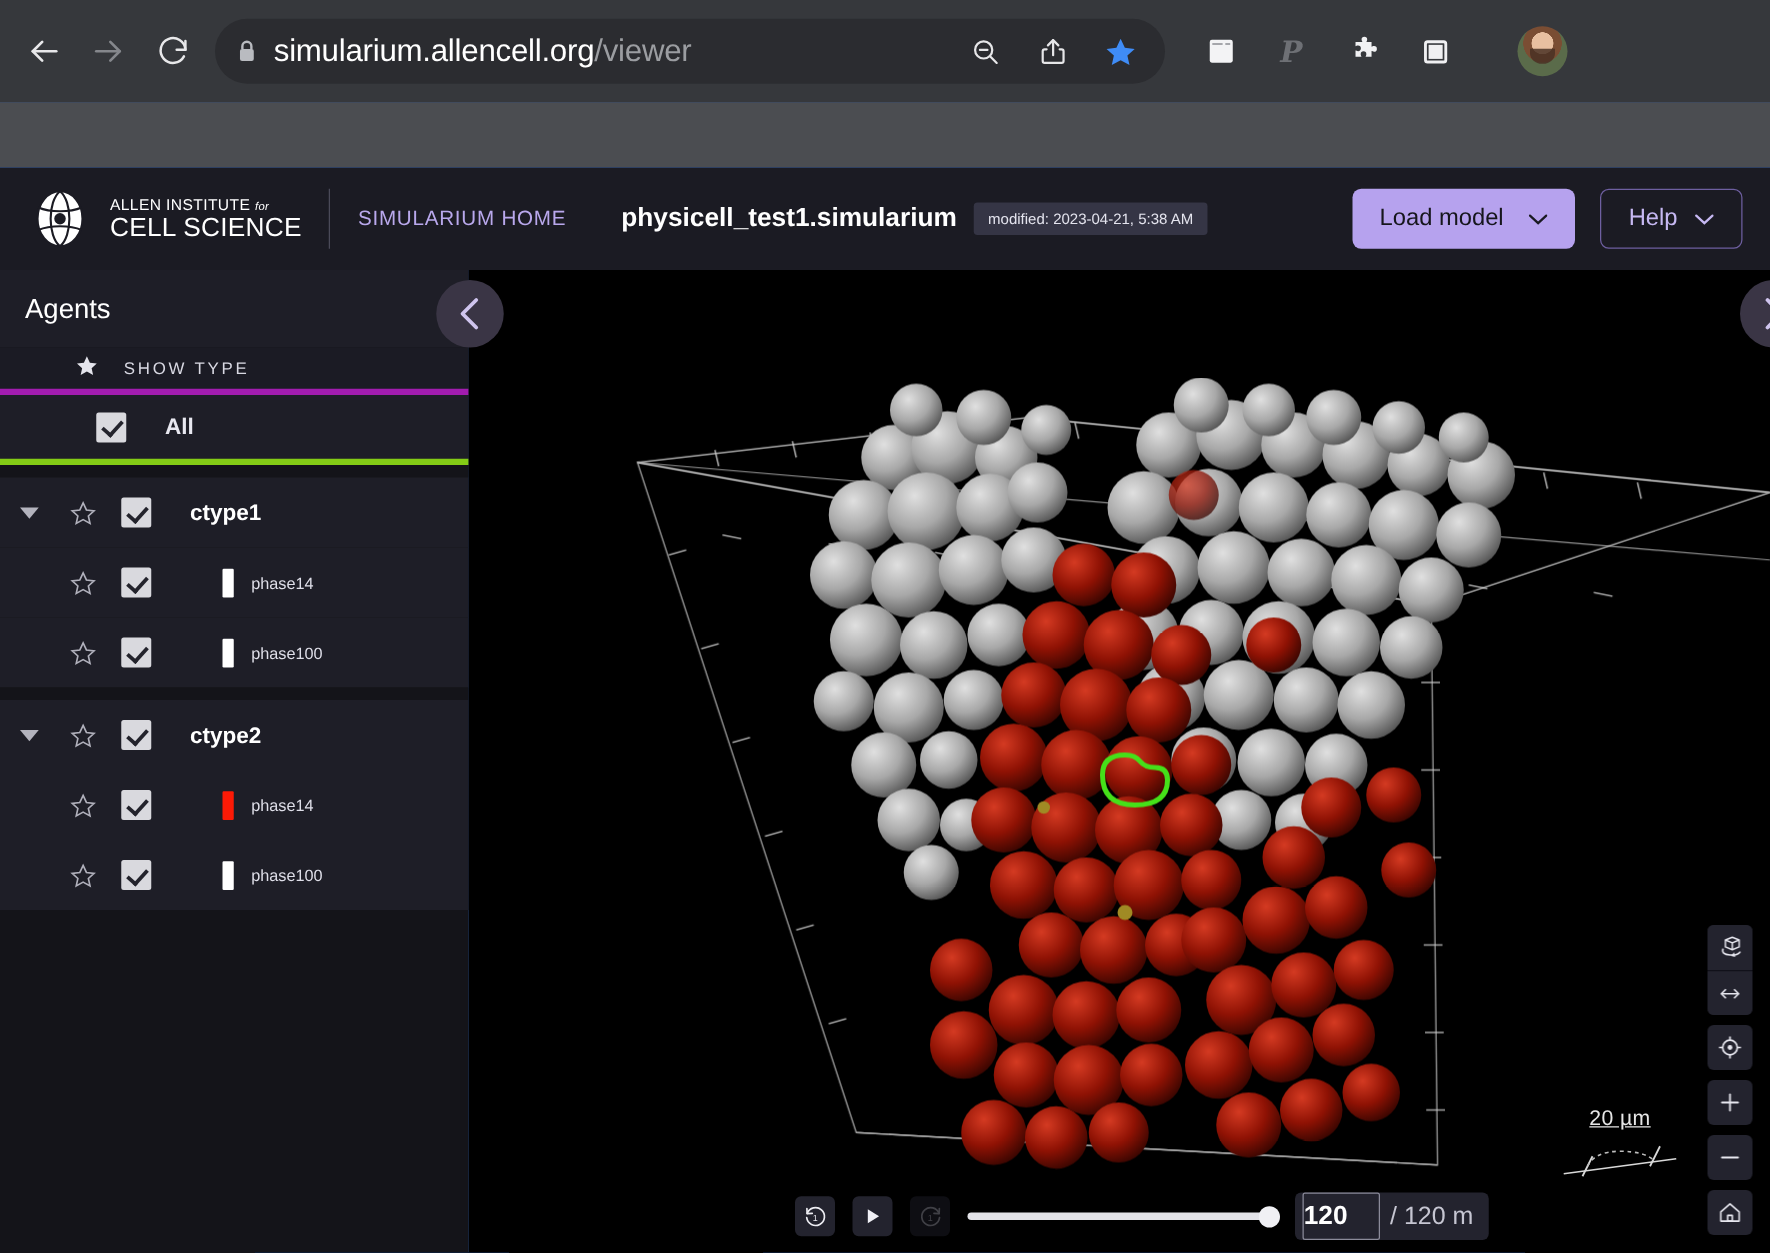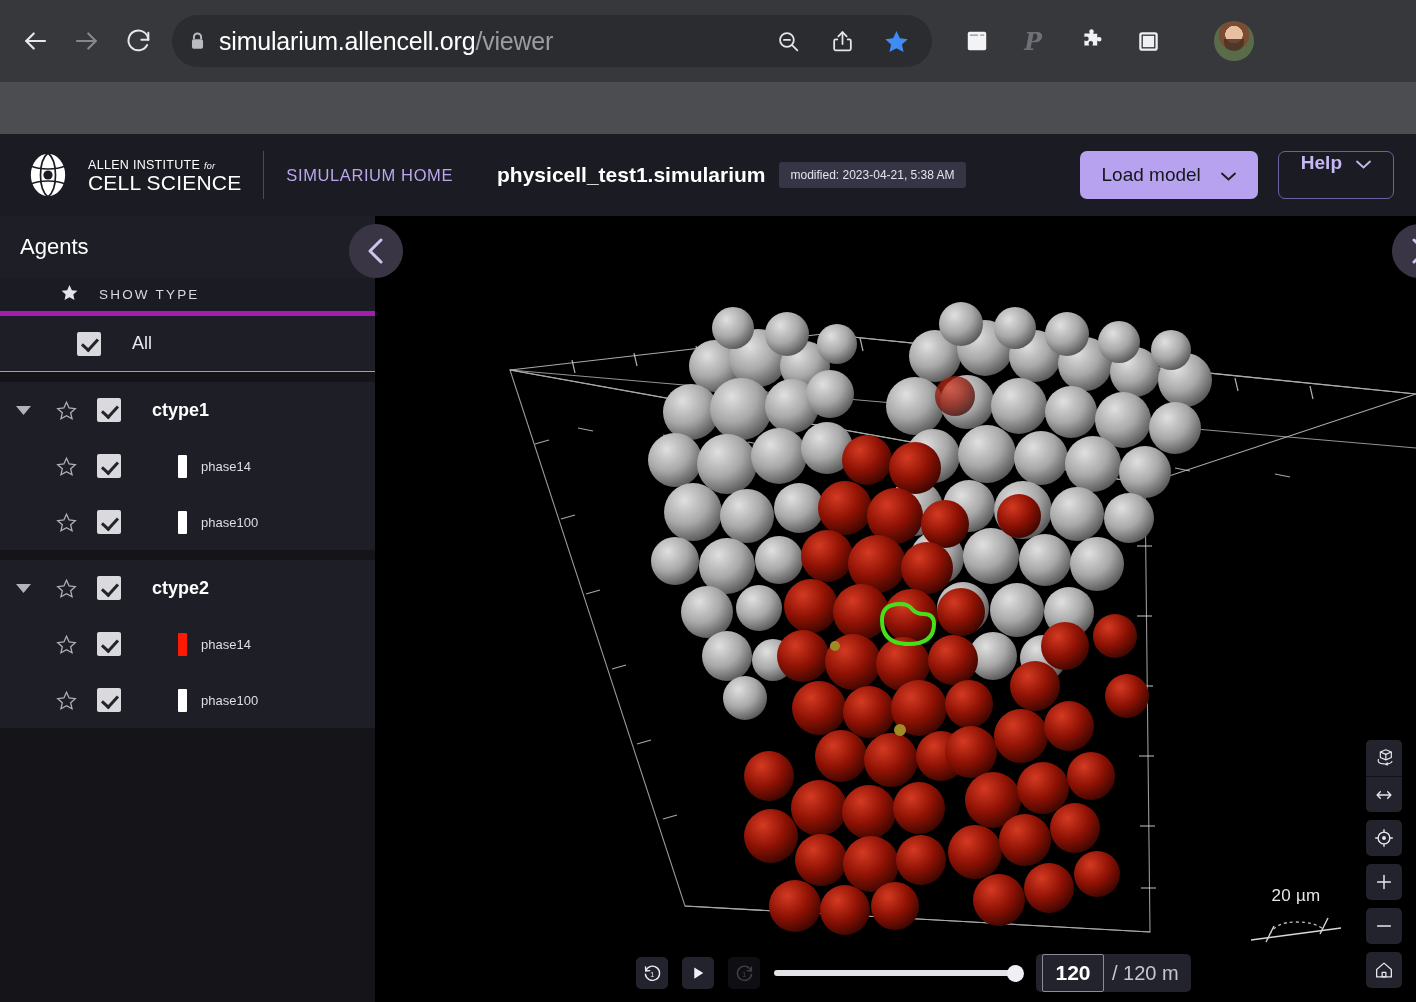--- a/index.html
+++ b/index.html
@@ -69,42 +69,42 @@
   }
   .hdr-right { margin-left: auto; display: flex; align-items: center; gap: 20px; }
   .btn-load {
     background: #b6a2ee; color: #16161c; font-size: 19px; border: none;
     padding: 0 22px; height: 48px; border-radius: 7px; cursor: pointer;
     display: flex; align-items: center; gap: 20px; font-family: inherit;
   }
   .btn-help {
     background: transparent; color: #c6b8f2; font-size: 19px; border: 1.5px solid #6e5fa0;
     padding: 0 22px; height: 48px; border-radius: 7px; cursor: pointer;
-    display: flex; align-items: flex-start; gap: 14px; font-family: inherit; font-weight: bold;
+    display: flex; align-items: center; gap: 14px; font-family: inherit;
   }
   .caret { display: inline-block; }
 
   
   .sidebar {
     position: absolute; top: 216px; left: 0; width: 375px; height: 786px;
     background: #141419; overflow: hidden;
   }
   .sidebar-title {
     height: 62px; display: flex; align-items: center; padding-left: 20px;
     font-size: 22px; color: #ffffff; background: #1e1e27;
   }
   .show-type-row {
     height: 38px; display: flex; align-items: center; background: #1b1b24;
     border-bottom: 5px solid #a21caf;
   }
   .star-filled { margin-left: 60px; margin-right: 20px; }
   .show-type-label { font-size: 13.5px; color: #d8d8e2; letter-spacing: 2.2px; }
 
   .agent-row { display: flex; align-items: center; height: 56px; background: #1e1e27; }
-  .agent-row.all { border-bottom: 1px solid #84cc16; }
+  .agent-row.all { border-bottom: 5px solid #84cc16; font-weight: bold; }
   .group-sep { height: 10px; background: #141419; }
 
   .col-caret { width: 46px; display: flex; align-items: center; justify-content: center; cursor: pointer; flex:0 0 auto;}
   .col-star  { width: 40px; display: flex; align-items: center; justify-content: center; cursor: pointer; flex:0 0 auto;}
   .col-check { width: 46px; display: flex; align-items: center; justify-content: center; flex:0 0 auto;}
   .spacer-46 { width: 46px; flex:0 0 auto; }
   .spacer-20 { width: 20px; flex:0 0 auto; }
 
   .checkbox {
     width: 24px; height: 24px; background: #d9d9de; border-radius: 2px;
@@ -131,21 +131,21 @@
   }
 
   
   .viewport {
     position: absolute; top: 216px; left: 375px; width: 1041px; height: 786px;
     background: #000000; overflow: hidden;
   }
   .viewport svg.scene { position: absolute; top: 0; left: 0; }
 
   .scalebar { position: absolute; right: 72px; bottom: 48px; text-align: center; }
-  .scalebar-label { font-size: 17px; color: #e6e6e6; margin-bottom: 6px; letter-spacing: .3px; }
+  .scalebar-label { font-size: 17px; color: #e6e6e6; margin-bottom: 6px; letter-spacing: .3px; text-decoration: underline; }
 
   .view-controls {
     position: absolute; right: 14px; bottom: 14px; display: flex; flex-direction: column; gap: 8px;
   }
   .vc-group { display: flex; flex-direction: column; background: #23232e; border-radius: 5px; overflow: hidden; }
   .vc-btn {
     width: 36px; height: 36px; background: #23232e; display: flex; align-items: center;
     justify-content: center; cursor: pointer; border: none;
   }
   .vc-group .vc-btn + .vc-btn { border-top: 1px solid #11111a; }
@@ -162,21 +162,21 @@
   .slider { position: relative; width: 248px; height: 24px; display: flex; align-items: center; cursor: pointer; }
   .slider-track { width: 100%; height: 6px; background: #e3e3e8; border-radius: 3px; }
   .slider-thumb {
     position: absolute; right: -2px; width: 17px; height: 17px; border-radius: 50%; background: #f0f0f4;
   }
   .time-box {
     display: flex; align-items: center; background: #23232e; border-radius: 5px; height: 38px; padding: 0 12px 0 6px; gap: 8px;
   }
   .time-input {
     background: #23232e; border: 1.5px solid #8b8b9a; color: #ffffff; font-size: 21px;
-    font-weight: bold; width: 62px; height: 38px; text-align: center; font-family: inherit;
+    font-weight: bold; width: 62px; height: 38px; text-align: left; font-family: inherit;
     border-radius: 2px; padding: 0;
   }
   .time-total { font-size: 20px; color: #c6c6d2; white-space: nowrap; }
 </style>
 </head>
 <body>
 
 <div class="page">
 
   <div class="browser-chrome">

